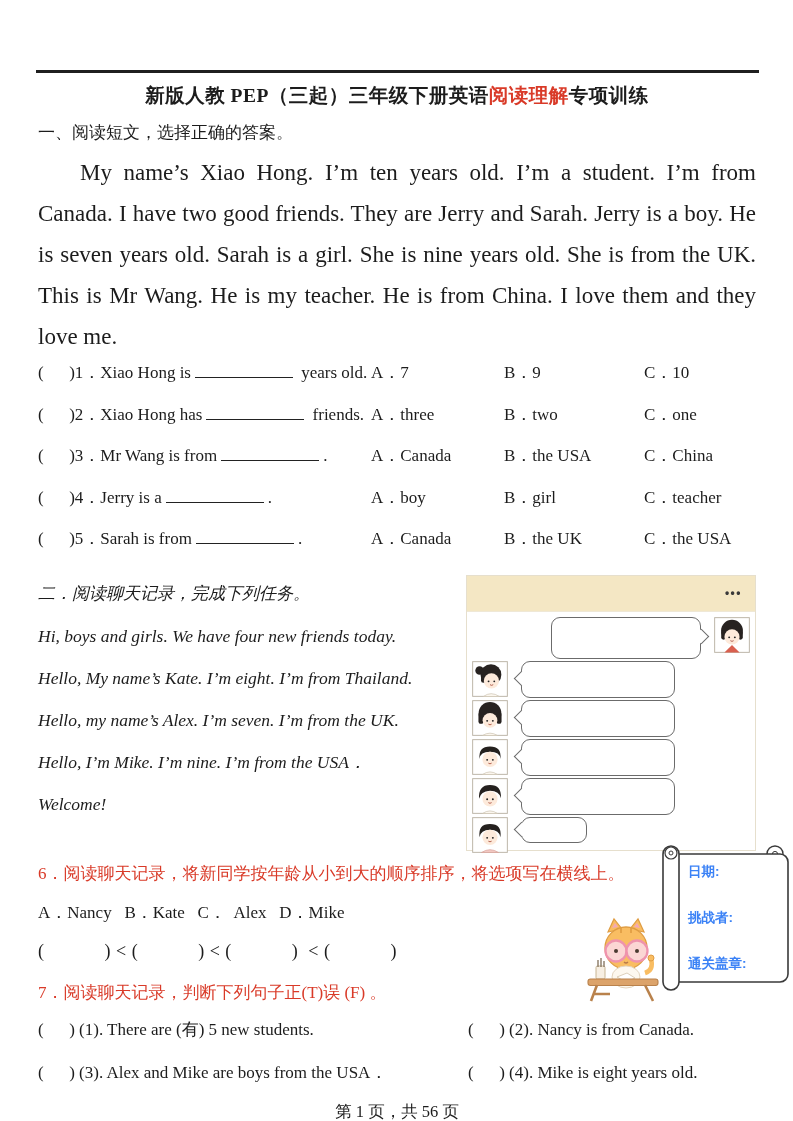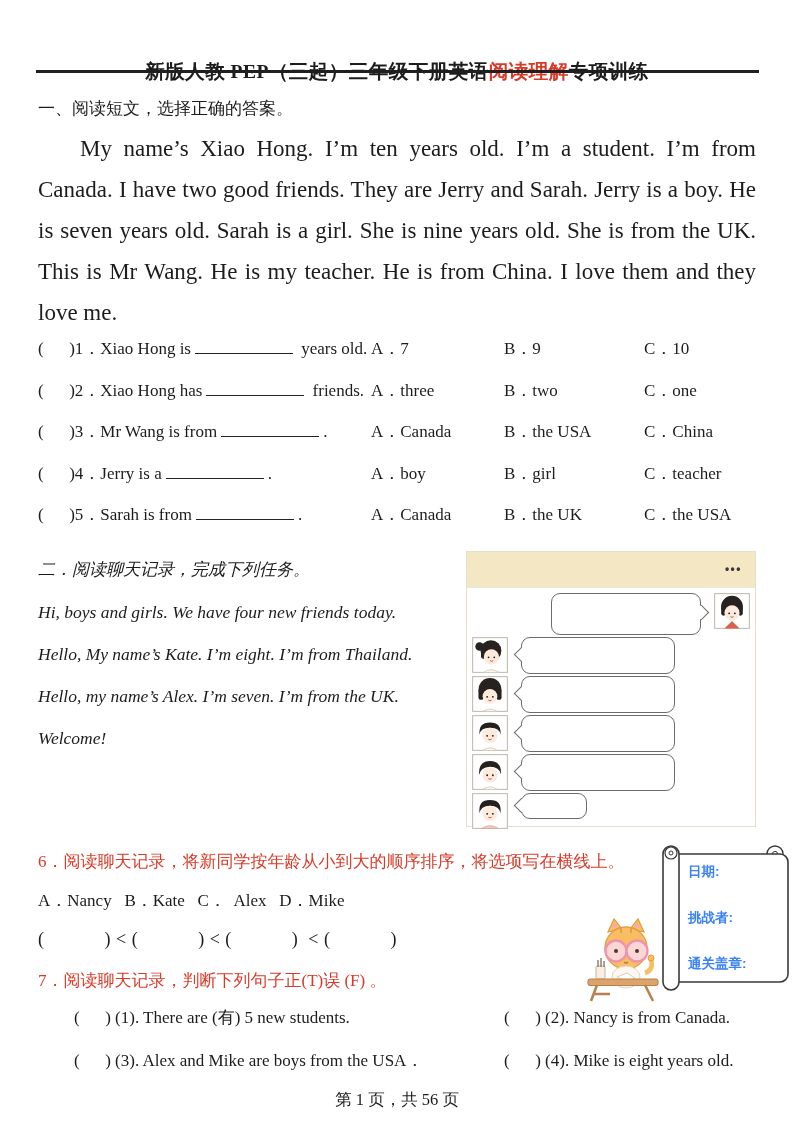--- a/index.html
+++ b/index.html
@@ -1,18 +1,18 @@
 <!DOCTYPE html>
 <html><head>
 <meta charset="utf-8">
 <style>
   html,body{margin:0;padding:0;background:#fff;}
   .page{position:relative;width:793px;height:1121px;background:#fff;overflow:hidden;
         font-family:"Liberation Serif","DejaVu Serif",serif;color:#1c1c1c;}
-  .content{padding:54px 37px 0 38px;}
+  .content{padding:78px 37px 0 38px;}
   .top-rule{position:absolute;left:36px;right:34px;top:70px;border-top:3.5px solid #1f1f1f;}
   .title{margin:4px 0 10px;text-align:center;font-size:19.5px;font-weight:bold;letter-spacing:.5px;}
   .red{color:#d93a28;}
   .s1-heading{font-size:17px;margin:12px 0 0;}
   .passage{font-size:23px;line-height:41px;text-align:justify;text-indent:42px;margin:8px 0 4px;}
   .q-row{display:grid;grid-template-columns:1fr 133px 140px 112px;font-size:17px;height:41.5px;align-items:baseline;}
   .q-label,.opt{white-space:pre;}
   .q-stem{white-space:nowrap;overflow:visible;}
   .blank{display:inline-block;width:98px;border-bottom:1.2px solid #222;height:13px;margin:0 4px;}
   .sec2{display:flex;align-items:flex-start;margin-top:4px;}
@@ -29,25 +29,25 @@
   .bubble{position:relative;border:1.5px solid #6b6b6b;border-radius:9px;background:#fff;height:37px;box-sizing:border-box;}
   .msg.left .bubble{margin-left:13px;width:154px;}
   .msg.left .bubble.small{width:66px;height:26px;}
   .msg.right{justify-content:flex-end;}
   .msg.right .bubble{width:150px;margin-right:13px;height:42px;}
   .bubble.l::before{content:"";position:absolute;left:-6.5px;top:11px;width:10px;height:10px;background:#fff;
     border-left:1.5px solid #6b6b6b;border-bottom:1.5px solid #6b6b6b;transform:rotate(45deg);}
   .bubble.small.l::before{top:6px;}
   .bubble.r::before{content:"";position:absolute;right:-6.5px;top:13px;width:10px;height:10px;background:#fff;
     border-right:1.5px solid #6b6b6b;border-top:1.5px solid #6b6b6b;transform:rotate(45deg);}
-  .q6{font-size:17px;margin-top:22px;width:655px;line-height:25px;}
+  .q6{font-size:17px;margin-top:10px;width:655px;line-height:25px;}
   .q6-opts{font-size:17px;margin-top:15px;white-space:pre-wrap;}
   .q6-ans{font-size:18px;margin-top:17px;white-space:pre-wrap;letter-spacing:.5px;}
   .q7{font-size:17px;margin-top:19px;width:600px;}
-  .tf-grid{display:grid;grid-template-columns:430px 1fr;font-size:17px;line-height:43px;margin-top:4px;margin-left:36px;}
+  .tf-grid{display:grid;grid-template-columns:430px 1fr;font-size:17px;line-height:43px;margin-top:4px;}
   .tf{white-space:pre-wrap;}
   .footer{text-align:center;font-size:16.5px;margin-top:7px;}
   .stamp-card{position:absolute;left:652px;top:842px;width:140px;height:152px;}
   .stamp-card svg{position:absolute;left:0;top:0;}
   .stamp-label{position:absolute;left:36px;font-size:13.5px;font-weight:bold;color:#3b82f6;
                font-family:"Liberation Sans","DejaVu Sans",sans-serif;}
   .cat-mascot{position:absolute;left:583px;top:915px;width:86px;height:90px;}
 </style>
 </head>
 <body>
@@ -94,20 +94,21 @@
         <span class="opt">C．the USA</span>
       </div>
     </div>
 
     <div class="sec2">
       <div class="sec2-left">
         <div class="s2-heading">二．阅读聊天记录，完成下列任务。</div>
         <div class="chat-line">Hi, boys and girls. We have four new friends today.</div>
         <div class="chat-line">Hello, My name’s Kate. I’m eight. I’m from Thailand.</div>
         <div class="chat-line">Hello, my name’s Alex. I’m seven. I’m from the UK.</div>
+        <div class="chat-line">Hello, I’m Mike. I’m nine. I’m from the USA．</div>
         <div class="chat-line">Welcome!</div>
       </div>
 
       <div class="chat-panel">
         <div class="chat-header">
           <span class="menu-dots">•••</span>
         </div>
         <div class="chat-body">
           <div class="msg right">
             <div class="bubble r"></div>

